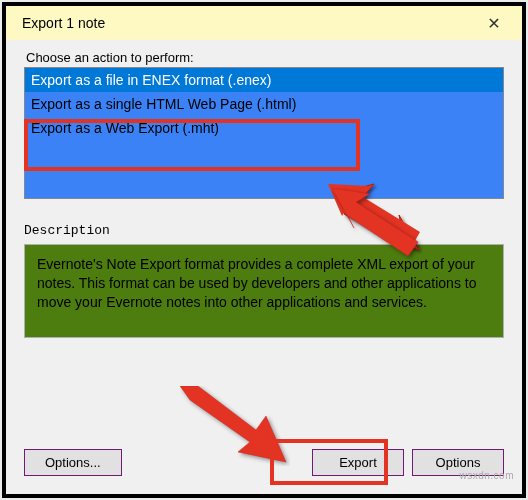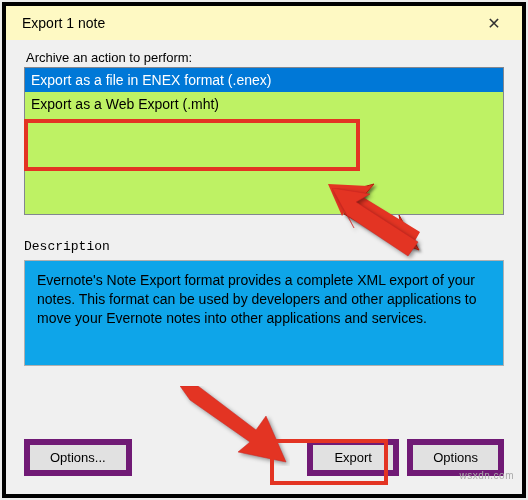--- a/index.html
+++ b/index.html
@@ -47,22 +47,22 @@
       position: relative;
     }
     .group-label {
       font-size: 13px;
       color: #000;
       margin-bottom: 2px;
       padding-left: 2px;
     }
     .listbox {
       border: 1px solid #828790;
-      background: #bef264;
-      height: 148px;
+      background: #3b82f6;
+      height: 132px;
       width: 100%;
       overflow: hidden;
     }
     .list-item {
       padding: 2px 6px;
       font-size: 14px;
       line-height: 20px;
       white-space: nowrap;
     }
     .list-item.selected {
@@ -70,39 +70,39 @@
       color: #fff;
     }
     .desc-label {
       margin-top: 24px;
       font-size: 13px;
       font-family: Liberation Mono, monospace;
     }
     .desc-box {
       margin-top: 6px;
       border: 1px solid #b0b0b0;
-      background: #0ea5e9;
+      background: #4d7c0f;
       padding: 10px 12px;
-      height: 106px;
+      height: 94px;
       font-size: 14px;
       line-height: 19px;
       color: #000;
     }
     .button-row {
       position: absolute;
       bottom: 18px;
       left: 18px;
       right: 18px;
       display: flex;
       justify-content: space-between;
       align-items: center;
     }
     .btn {
       background: #e1e1e1;
-      border: 6px solid #701a75;
+      border: 1px solid #701a75;
       padding: 5px 20px;
       font-size: 13px;
       min-width: 92px;
       text-align: center;
     }
     .btn-group-right {
       display: flex;
       gap: 8px;
     }
     
@@ -141,23 +141,24 @@
 <body>
 
 <div class="outer-border">
   <div class="titlebar">
     <div class="titlebar-title">Export 1 note</div>
     <div class="close-btn">
       <span>✕</span>
     </div>
   </div>
   <div class="content">
-    <div class="group-label">Archive an action to perform:</div>
+    <div class="group-label">Choose an action to perform:</div>
     <div class="listbox">
       <div class="list-item selected">Export as a file in ENEX format (.enex)</div>
+      <div class="list-item">Export as a single HTML Web Page (.html)</div>
       <div class="list-item">Export as a Web Export (.mht)</div>
     </div>
 
     <div class="desc-label">Description</div>
     <div class="desc-box">Evernote's Note Export format provides a complete XML export of your notes. This format can be used by developers and other applications to move your Evernote notes into other applications and services.</div>
 
     <div class="button-row">
       <div class="btn">Options...</div>
       <div class="btn-group-right">
         <div class="btn">Export</div>

